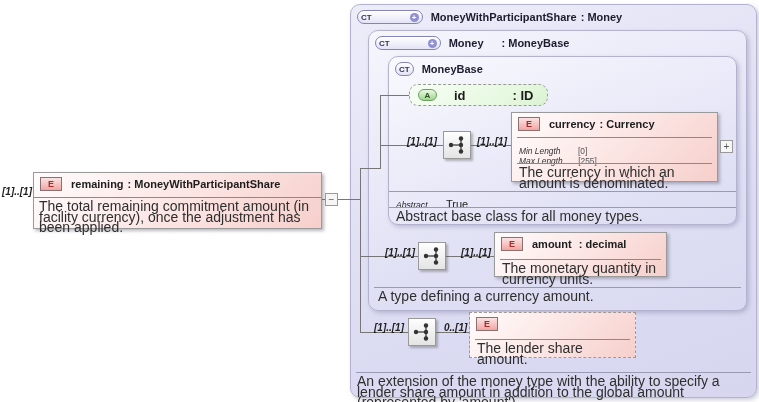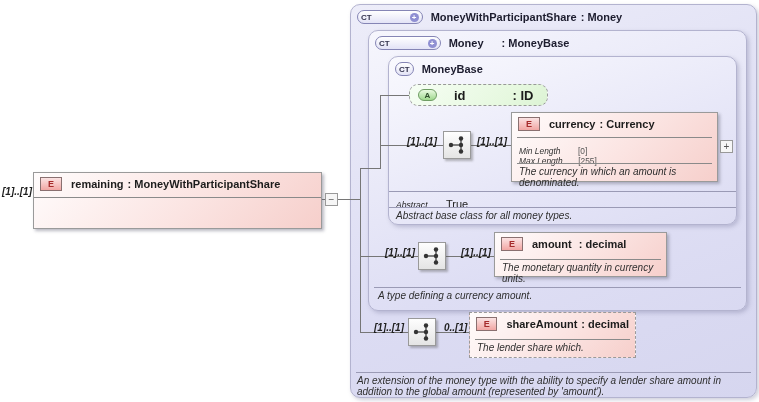--- a/index.html
+++ b/index.html
@@ -44,21 +44,21 @@
     display:inline-block; width:22px; height:14px;
     border:1px solid #8a7070; background:linear-gradient(#fbe3e3,#f1a6a3);
     color:#a52a2a; font-size:9px; font-weight:bold; text-align:center;
     line-height:13px; margin-right:9px;
   }
   .el-title { font-size:11px; font-weight:bold; color:#1c1c1c; }
   .el-title .tname { margin-right:4px; }
   .sep { position:absolute; left:0; right:0; border-top:1px solid #8a8a8a; }
   .sep.inset { left:5px; right:5px; }
   .annot {
-    position:absolute; font-size:10px; font-style:italic; color:#2e2e2e;
+    position:absolute; font-size:14px; color:#2e2e2e;
     line-height:10.5px;
   }
   .lav-sep { position:absolute; border-top:1px solid #9a9ab5; }
   
   .facet-label { font-size:8.4px; font-style:italic; color:#333; }
   .facet-value { font-size:8.4px; color:#555; }
   .abs-label { font-size:8.6px; font-style:italic; color:#222; }
   .abs-value { font-size:11px; font-weight:normal; color:#222;margin-top:16px; }
   
   .attr-box {
@@ -97,20 +97,21 @@
 <div id="stage">
 
   <div class="card" style="left:2px; top:186px;">[1]..[1]</div>
 
   <div class="el-box" style="left:33px; top:172px; width:289px; height:57px;">
     <div class="el-header">
       <span class="e-badge">E</span>
       <span class="el-title"><span class="tname">remaining</span><span class="ttype">: MoneyWithParticipantShare</span></span>
     </div>
     <div class="sep" style="top:24px;"></div>
+    <div class="annot" style="left:5px; top:28px; width:278px;">The total remaining commitment amount (in facility currency), once the adjustment has been applied.</div>
   </div>
 
   <div class="line hline" style="left:322px; top:199px; width:39px;"></div>
   <div class="toggle" style="left:325px; top:193px;">−</div>
 
   <div class="ct-box ct-outer" style="left:350px; top:4px; width:407px; height:394px;">
     <div class="ct-header">
       <span class="ct-badge">
           <span>CT</span>
           <span class="plus-circle">+</span>
@@ -229,19 +230,18 @@
       <circle cx="17" cy="6.5" r="2.2" fill="#333"></circle>
       <circle cx="17" cy="13" r="2.2" fill="#333"></circle>
       <circle cx="17" cy="19.5" r="2.2" fill="#333"></circle>
     </svg>
   </div>
   <div class="card" style="left:444px; top:322px;">0..[1]</div>
 
   <div class="el-box optional" style="left:469px; top:312px; width:167px; height:46px;">
     <div class="el-header">
       <span class="e-badge">E</span>
-      <span class="el-title"><span class="tname">shareAmount</span><span class="ttype">: decimal</span></span>
     </div>
     <div class="sep inset" style="top:26px;"></div>
-    <div class="annot" style="left:7px; top:30px; width:155px;">The lender share which.</div>
+    <div class="annot" style="left:7px; top:30px; width:155px;">The lender share amount.</div>
   </div>
 
 </div>
 
 </body></html>

